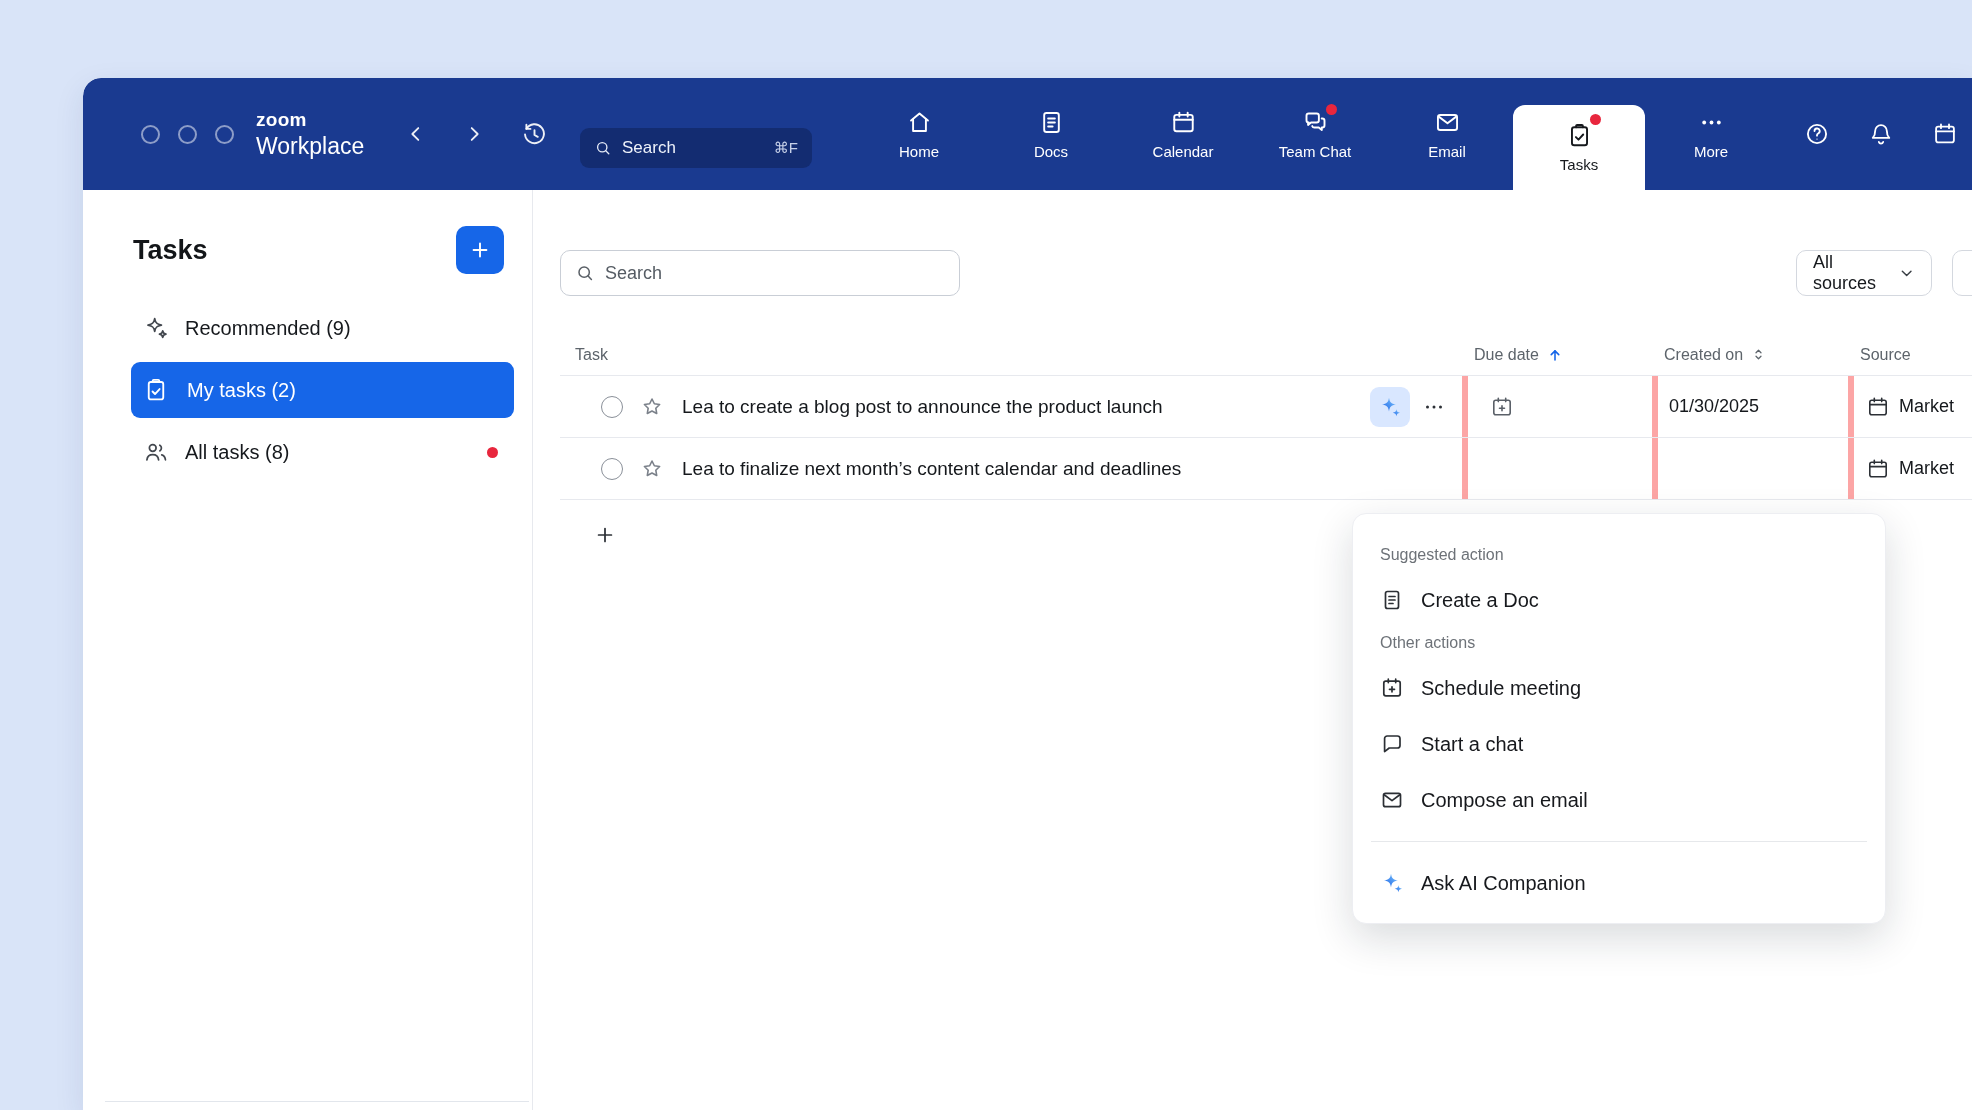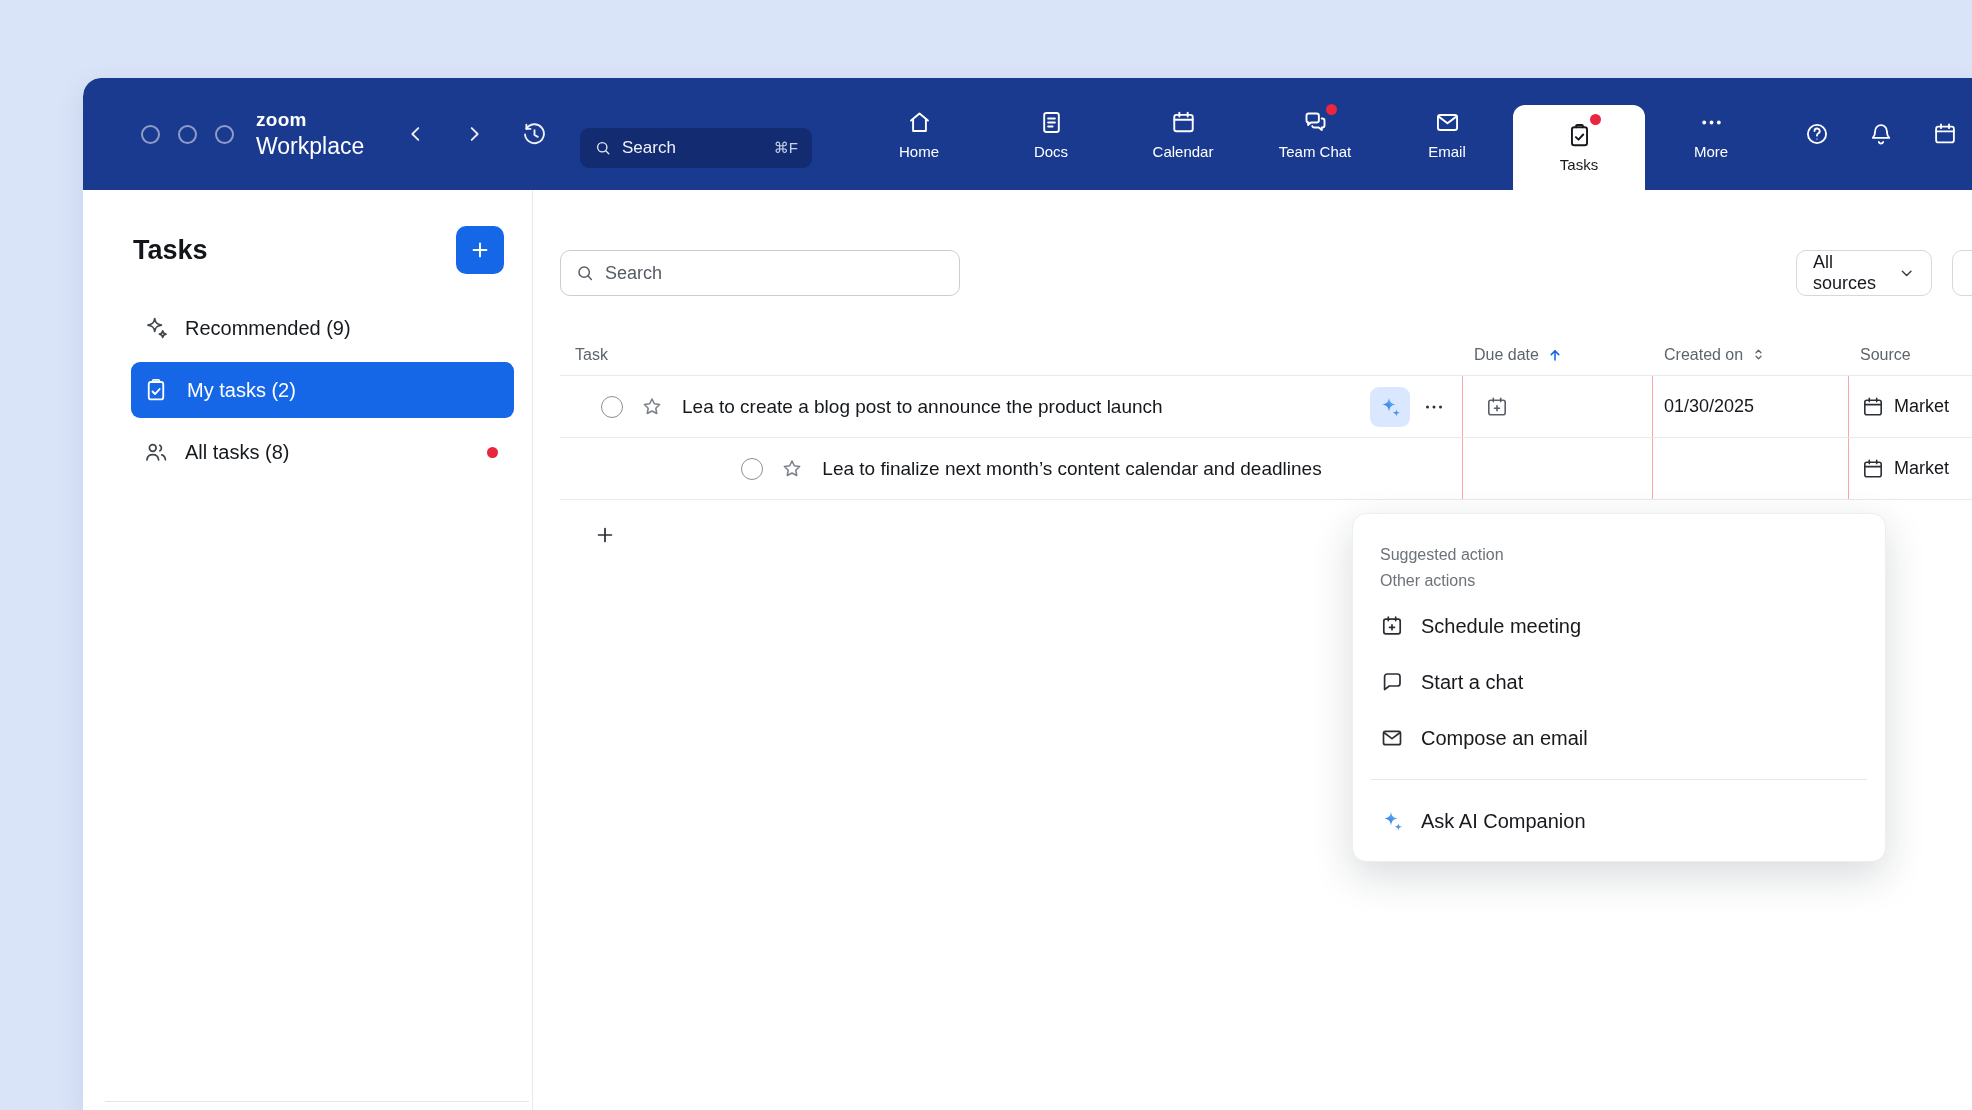--- a/index.html
+++ b/index.html
@@ -113,22 +113,22 @@
 
   .table { margin:38px 0 0 27px; }
   .thead, .trow { display:grid; grid-template-columns:1fr 190px 196px 124px; }
   .thead { height:42px; align-items:center; color:#5d646b; font-size:16px; border-bottom:1px solid #e7e9ee; }
   .th { display:flex; align-items:center; gap:7px; padding-left:12px; }
   .th.task { padding-left:15px; }
   .th svg.asc { width:18px; height:18px; color:#1666e8; }
   .th svg.both { width:17px; height:17px; color:#5d646b; }
   .trow { height:62px; border-bottom:1px solid #e7e9ee; }
   .cell { display:flex; align-items:center; min-width:0; }
-  .trow .cell + .cell { border-left:1px solid #fca5a5; }
-  .cell.task { padding-left:41px;justify-content:center; }
+  .trow .cell + .cell { border-left:6px solid #fca5a5; }
+  .cell.task { padding-left:41px; }
   .chk { width:22px; height:22px; border:1.5px solid #8a9099; border-radius:50%; flex:none; cursor:pointer; }
   .row-star { margin-left:17px; color:#7b818a; flex:none; cursor:pointer; }
   .row-star svg { width:24px; height:24px; }
   .row-title { margin-left:18px; font-size:19px; color:#15181c; white-space:nowrap; overflow:hidden; }
   .ai-chip {
     margin-left:auto; width:40px; height:40px; border-radius:9px; background:#d9e7ff;
     display:flex; align-items:center; justify-content:center; flex:none; cursor:pointer;
   }
   .ai-chip svg { width:24px; height:24px; }
   .more-btn { margin:0 16px 0 12px; color:#2c3036; cursor:pointer; flex:none; }
@@ -421,20 +421,27 @@
       <div class="add-row">
         <svg viewBox="0 0 24 24" fill="none" stroke="currentColor" stroke-width="1.9" stroke-linecap="round">
             <path d="M12 5v14M5 12h14"></path>
           </svg>
       </div>
     </div>
   </div>
 
   <div class="popup">
     <div class="pp-label">Suggested action</div>
+    <div class="pp-item">
+      <svg viewBox="0 0 24 24" fill="none" stroke="currentColor" stroke-width="1.7" stroke-linecap="round" stroke-linejoin="round">
+          <rect x="5.5" y="3.5" width="13" height="17" rx="2"></rect>
+          <path d="M9 8.5h6M9 12h6M9 15.5h4"></path>
+        </svg>
+      <span>Create a Doc</span>
+    </div>
     <div class="pp-label">Other actions</div>
     <div class="pp-item">
       <svg viewBox="0 0 24 24" fill="none" stroke="currentColor" stroke-width="1.7" stroke-linecap="round" stroke-linejoin="round">
           <rect x="3.8" y="5.2" width="16.4" height="14.6" rx="2"></rect>
           <path d="M8.3 3.2v3.4M15.7 3.2v3.4"></path>
           <path d="M12 10.8v5M9.5 13.3h5"></path>
         </svg>
       <span>Schedule meeting</span>
     </div>
     <div class="pp-item">

